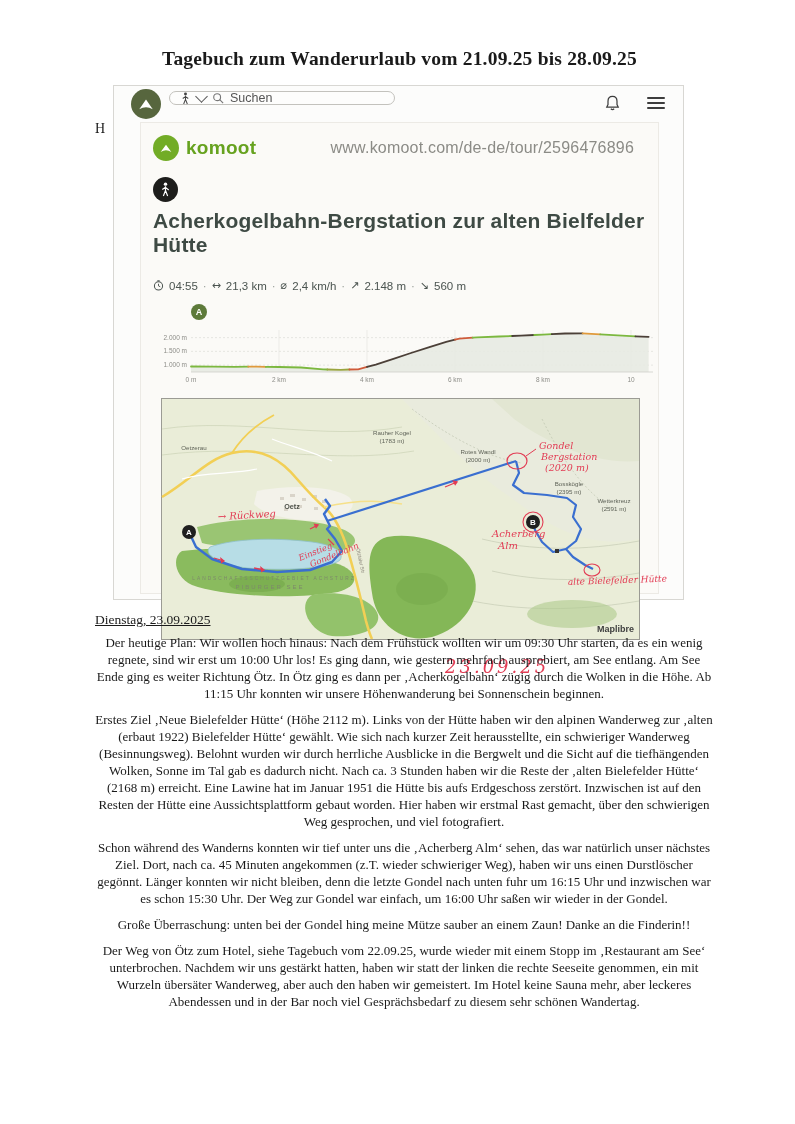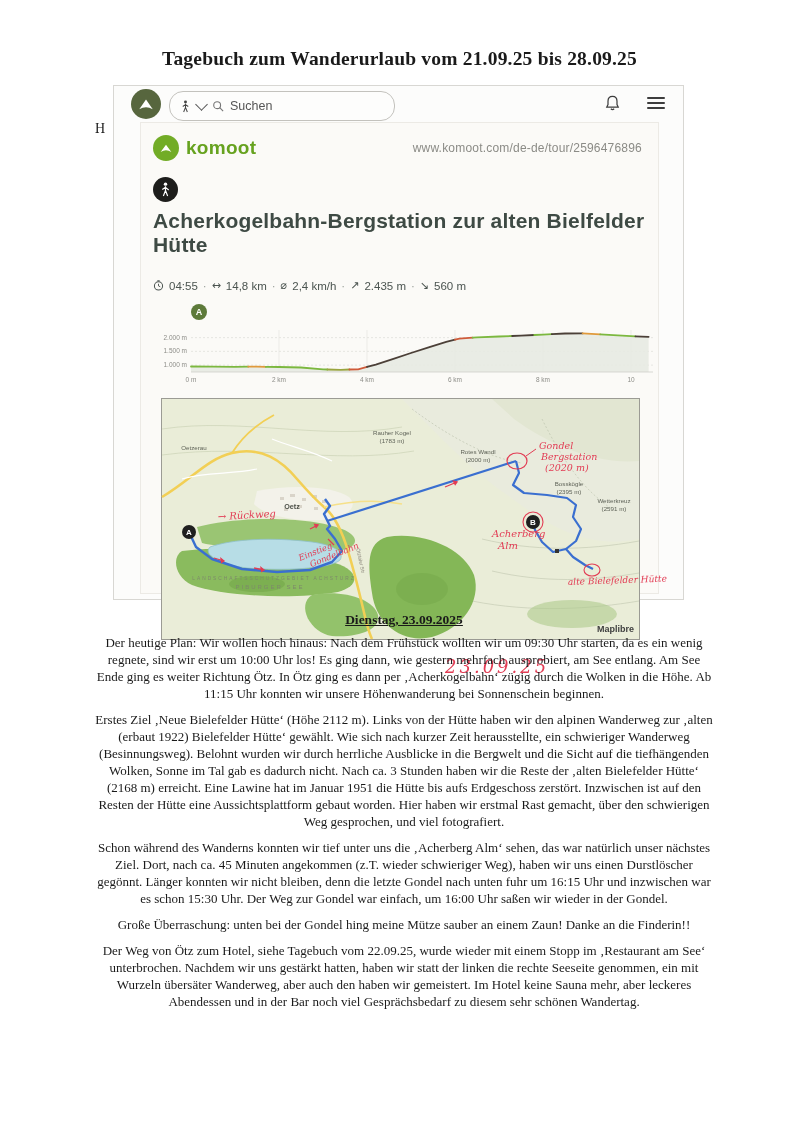--- a/index.html
+++ b/index.html
@@ -9,37 +9,37 @@
   .doc-title{position:absolute;top:48px;left:2px;width:795px;text-align:center;
              font-size:19.5px;font-weight:bold;letter-spacing:.2px;}
   .stray-h{position:absolute;left:95px;top:121px;font-size:14px;}
   
   .shot{position:absolute;left:113px;top:85px;width:571px;height:515px;
         background:#fcfcfb;border:1px solid #d8d7d3;box-sizing:border-box;
         font-family:"Liberation Sans",sans-serif;}
   .nav{position:relative;height:36px;}
   .nav-logo{position:absolute;left:17px;top:3px;width:30px;height:30px;border-radius:50%;
             background:#57663e;display:flex;align-items:center;justify-content:center;}
-  .search-pill{position:absolute;left:55px;top:5px;width:226px;height:30px;border:1px solid #c3c2bd;
+  .search-pill{position:absolute;left:55px;top:5px;width:226px;height:14px;border:1px solid #c3c2bd;
                border-radius:14px;display:flex;align-items:center;gap:6px;padding:0 10px;box-sizing:border-box;
                background:#fdfdfc;}
   .search-pill .ph{color:#555;font-size:12.5px;}
   .chev{width:8px;height:8px;border-right:1.4px solid #555;border-bottom:1.4px solid #555;
         transform:rotate(45deg);margin-top:-4px;}
   .nav-right{position:absolute;right:18px;top:8px;display:flex;gap:26px;align-items:center;}
   .burger{width:18px;height:12px;display:flex;flex-direction:column;justify-content:space-between;cursor:pointer;}
   .burger div{height:2px;background:#3d3d3d;border-radius:1px;}
   
   .card{position:absolute;left:26px;top:36px;width:519px;height:472px;background:#fbfaf7;
-        border:1px solid #eceae5;box-sizing:border-box;padding:12px 0 0 12px;}
+        border:1px solid #eceae5;box-sizing:border-box;padding:12px 8px 0 12px;}
   .brandrow{display:flex;align-items:center;justify-content:space-between;padding-right:16px;}
   .brand{display:flex;align-items:center;gap:7px;}
   .brand-circle{width:26px;height:26px;border-radius:50%;background:#72ac26;display:flex;align-items:center;justify-content:center;}
   .brand-word{color:#66a21f;font-weight:bold;font-size:19px;letter-spacing:.3px;}
-  .url{color:#8b8b86;font-size:12px;letter-spacing:.2px;margin-left:24px;}
+  .url{color:#8b8b86;font-size:16px;letter-spacing:.2px;margin-left:24px;}
   .sporticon{margin-top:16px;width:25px;height:25px;border-radius:50%;background:#1d1d1b;
              display:flex;align-items:center;justify-content:center;}
   .tour-title{margin-top:7px;font-size:21px;font-weight:bold;color:#3e4a44;letter-spacing:.2px;}
   .stats{margin-top:22px;font-size:11.5px;color:#4b5450;display:flex;align-items:center;gap:5px;}
   .stats .ic{font-family:"DejaVu Sans",sans-serif;font-size:11px;color:#4b5450;}
   .stats .dot{color:#9aa09b;}
   .profile-a{margin:12px 0 2px 38px;width:16px;height:16px;border-radius:50%;background:#5d7a3a;
              color:#fff;font-size:9px;font-weight:bold;display:flex;align-items:center;justify-content:center;
              box-shadow:0 0 0 2px #fbfaf7;}
   .elev-wrap{margin-left:0;}
@@ -51,21 +51,21 @@
   .map-box svg{overflow:visible;display:block;}
   .mlabel{font-family:"Liberation Sans",sans-serif;fill:#5f6358;font-size:6.2px;text-anchor:middle;}
   .mlabel-big{font-size:7.2px;fill:#4e524a;font-weight:bold;}
   .mgreen{fill:#7d8a6a;letter-spacing:2px;font-size:4.8px;}
   .hand{font-family:"DejaVu Serif",serif;font-style:italic;fill:#e23c54;}
   .attr{font-family:"Liberation Sans",sans-serif;font-size:9px;font-weight:bold;fill:#3f3f3f;text-anchor:end;}
   .hand-date{margin:16px 0 0 292px;font-family:"DejaVu Serif",serif;font-style:italic;
              color:#e23c54;font-size:18px;letter-spacing:3px;}
   
   .diary{position:absolute;left:95px;top:612px;width:618px;}
-  .diary-heading{font-size:13.5px;font-weight:bold;text-decoration:underline;margin:0 0 6px 0;text-align:center;}
+  .diary-heading{font-size:13.5px;font-weight:normal;text-decoration:underline;margin:0 0 6px 0;}
   .diary p{font-size:13px;line-height:17px;margin:0 0 9px 0;text-align:center;}
 </style>
 </head>
 <body>
 
 <div class="page">
 
   <div class="doc-title">Tagebuch zum Wanderurlaub vom 21.09.25 bis 28.09.25</div>
   <div class="stray-h">H</div>
 
@@ -126,27 +126,27 @@
 
       <div class="stats">
         <svg width="11" height="11" viewBox="0 0 14 14">
           <circle cx="7" cy="7.5" r="5.2" fill="none" stroke="#4b5450" stroke-width="1.3"></circle>
           <path d="M7 4.8 L7 7.5 L9.2 8.6" fill="none" stroke="#4b5450" stroke-width="1.2"></path>
           <line x1="5.5" y1="1" x2="8.5" y2="1" stroke="#4b5450" stroke-width="1.3"></line>
         </svg>
         <span>04:55</span>
         <span class="dot">·</span>
         <span class="ic">↔</span>
-        <span>14,8 km</span>
+        <span>21,3 km</span>
         <span class="dot">·</span>
         <span class="ic">⌀</span>
         <span>2,4 km/h</span>
         <span class="dot">·</span>
         <span class="ic">↗</span>
-        <span>2.435 m</span>
+        <span>2.148 m</span>
         <span class="dot">·</span>
         <span class="ic">↘</span>
         <span>560 m</span>
       </div>
 
       <div class="profile-a">A</div>
 
       <div class="elev-wrap">
         <svg id="elevsvg" width="505" height="64" viewBox="0 0 505 64">
             <line x1="38" y1="15.625" x2="500" y2="15.625" stroke="#d9d9d4" stroke-width="0.6" stroke-dasharray="2,2"></line>

